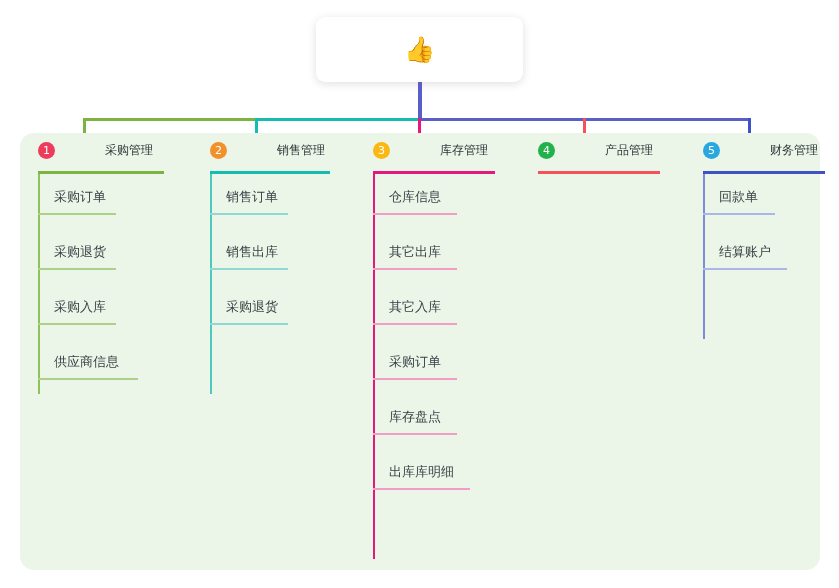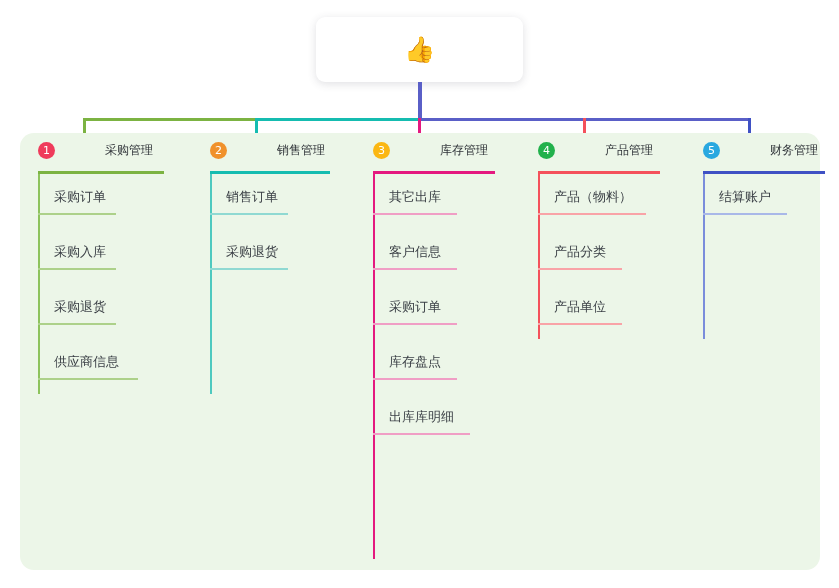--- a/index.html
+++ b/index.html
@@ -172,65 +172,73 @@
             <span class="col-title">采购管理</span>
           </div>
           <div class="head-rule" style="background: rgb(124, 179, 66); width: 126px; margin-left: 18px;"></div>
           <div class="branch">
             <div class="spine" style="background: rgb(141, 195, 92); height: 220px;"></div>
             <div class="leaf">
               <span class="leaf-label">采购订单</span>
               <div class="leaf-rule" style="background: rgb(173, 209, 138); width: 78px;"></div>
             </div>
             <div class="leaf">
+              <span class="leaf-label">采购退货</span>
+              <div class="leaf-rule" style="background: rgb(173, 209, 138); width: 78px;"></div>
+            </div>
+            <div class="leaf">
               <span class="leaf-label">采购入库</span>
               <div class="leaf-rule" style="background: rgb(173, 209, 138); width: 78px;"></div>
             </div>
             <div class="leaf">
-              <span class="leaf-label">采购退货</span>
-              <div class="leaf-rule" style="background: rgb(173, 209, 138); width: 78px;"></div>
-            </div>
-            <div class="leaf">
               <span class="leaf-label">供应商信息</span>
               <div class="leaf-rule" style="background: rgb(173, 209, 138); width: 100px;"></div>
             </div>
           </div>
         </div>
         <div class="column" style="left: 172px; width: 165px;">
           <div class="col-head">
             <span class="badge" style="background: rgb(240, 145, 43);">2</span>
             <span class="col-title">销售管理</span>
           </div>
           <div class="head-rule" style="background: rgb(21, 188, 176); width: 120px; margin-left: 18px;"></div>
           <div class="branch">
             <div class="spine" style="background: rgb(78, 201, 191); height: 220px;"></div>
             <div class="leaf">
               <span class="leaf-label">销售订单</span>
               <div class="leaf-rule" style="background: rgb(143, 217, 210); width: 78px;"></div>
             </div>
             <div class="leaf">
+              <span class="leaf-label">销售出库</span>
+              <div class="leaf-rule" style="background: rgb(143, 217, 210); width: 78px;"></div>
+            </div>
+            <div class="leaf">
               <span class="leaf-label">采购退货</span>
               <div class="leaf-rule" style="background: rgb(143, 217, 210); width: 78px;"></div>
             </div>
           </div>
         </div>
         <div class="column" style="left: 335px; width: 170px;">
           <div class="col-head">
             <span class="badge" style="background: rgb(251, 183, 19);">3</span>
             <span class="col-title">库存管理</span>
           </div>
           <div class="head-rule" style="background: rgb(228, 25, 127); width: 122px; margin-left: 18px;"></div>
           <div class="branch">
             <div class="spine" style="background: rgb(228, 25, 127); height: 385px;"></div>
             <div class="leaf">
+              <span class="leaf-label">仓库信息</span>
+              <div class="leaf-rule" style="background: rgb(240, 158, 197); width: 84px;"></div>
+            </div>
+            <div class="leaf">
               <span class="leaf-label">其它出库</span>
               <div class="leaf-rule" style="background: rgb(240, 158, 197); width: 84px;"></div>
             </div>
             <div class="leaf">
-              <span class="leaf-label">客户信息</span>
+              <span class="leaf-label">其它入库</span>
               <div class="leaf-rule" style="background: rgb(240, 158, 197); width: 84px;"></div>
             </div>
             <div class="leaf">
               <span class="leaf-label">采购订单</span>
               <div class="leaf-rule" style="background: rgb(240, 158, 197); width: 84px;"></div>
             </div>
             <div class="leaf">
               <span class="leaf-label">库存盘点</span>
               <div class="leaf-rule" style="background: rgb(240, 158, 197); width: 84px;"></div>
             </div>
@@ -239,45 +247,34 @@
               <div class="leaf-rule" style="background: rgb(240, 158, 197); width: 97px;"></div>
             </div>
           </div>
         </div>
         <div class="column" style="left: 500px; width: 175px;">
           <div class="col-head">
             <span class="badge" style="background: rgb(34, 177, 76);">4</span>
             <span class="col-title">产品管理</span>
           </div>
           <div class="head-rule" style="background: rgb(244, 81, 91); width: 122px; margin-left: 18px;"></div>
-          <div class="branch">
-            <div class="spine" style="background: rgb(244, 81, 91); height: 165px;"></div>
-            <div class="leaf">
-              <span class="leaf-label">产品（物料）</span>
-              <div class="leaf-rule" style="background: rgb(249, 163, 167); width: 108px;"></div>
-            </div>
-            <div class="leaf">
-              <span class="leaf-label">产品分类</span>
-              <div class="leaf-rule" style="background: rgb(249, 163, 167); width: 84px;"></div>
-            </div>
-            <div class="leaf">
-              <span class="leaf-label">产品单位</span>
-              <div class="leaf-rule" style="background: rgb(249, 163, 167); width: 84px;"></div>
-            </div>
-          </div>
         </div>
         <div class="column" style="left: 665px; width: 150px;">
           <div class="col-head">
             <span class="badge" style="background: rgb(41, 168, 224);">5</span>
             <span class="col-title">财务管理</span>
           </div>
           <div class="head-rule" style="background: rgb(63, 81, 196); width: 122px; margin-left: 18px;"></div>
           <div class="branch">
             <div class="spine" style="background: rgb(122, 141, 219); height: 165px;"></div>
             <div class="leaf">
+              <span class="leaf-label">回款单</span>
+              <div class="leaf-rule" style="background: rgb(169, 184, 232); width: 72px;"></div>
+            </div>
+            <div class="leaf">
               <span class="leaf-label">结算账户</span>
               <div class="leaf-rule" style="background: rgb(169, 184, 232); width: 84px;"></div>
             </div>
           </div>
         </div>
       </div>
   </div>
 
 </div>
 

